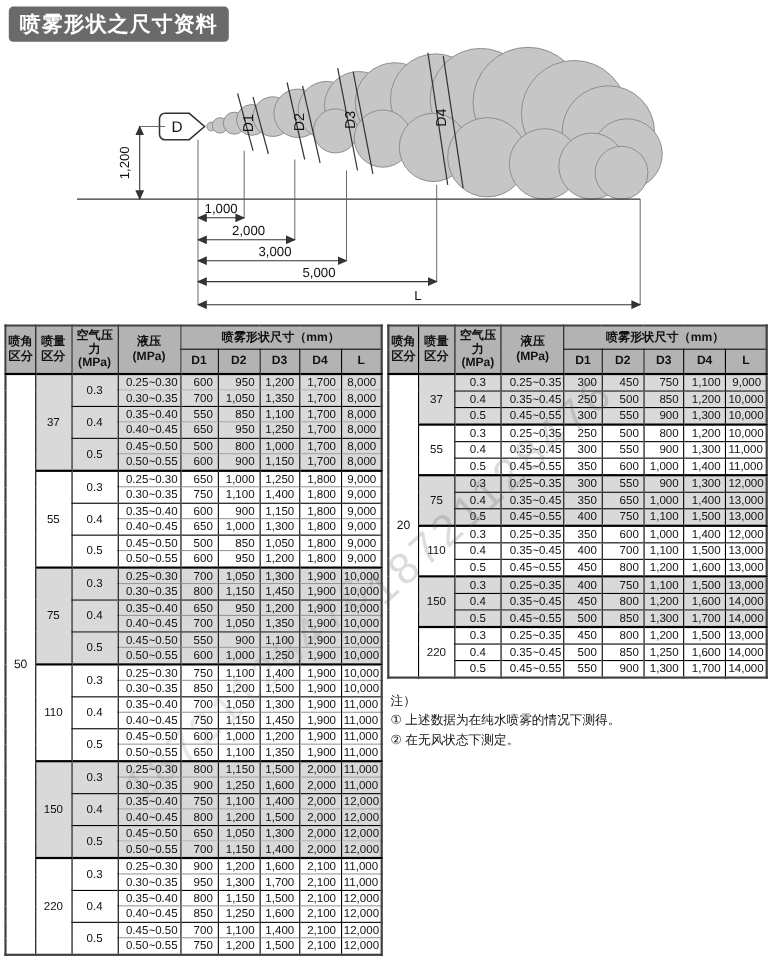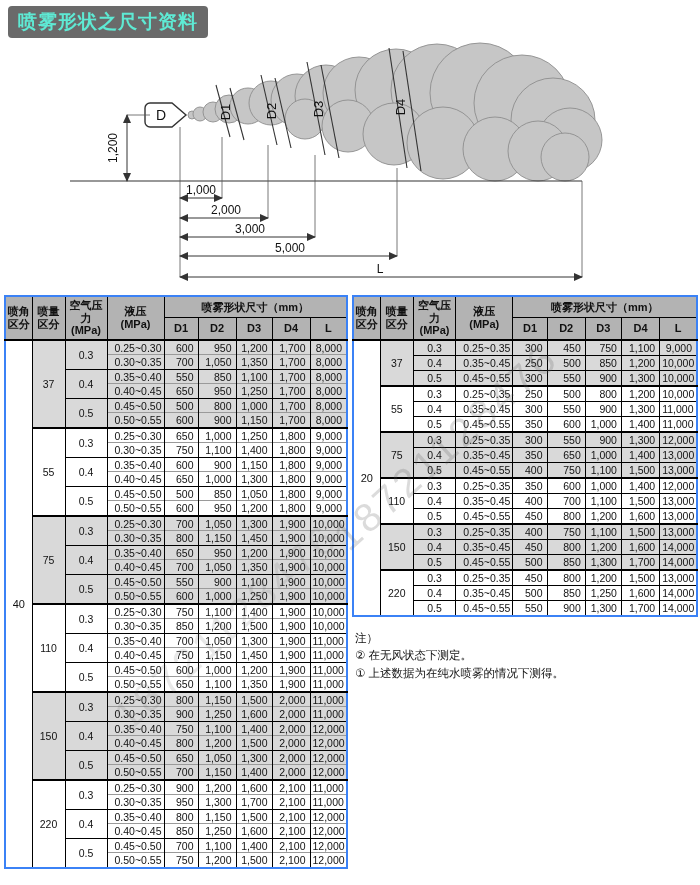--- a/index.html
+++ b/index.html
@@ -3,30 +3,30 @@
 <meta charset="utf-8">
 <style>
   html,body{margin:0;padding:0;}
   body{
     width:700px;height:885px;position:relative;background:#ffffff;
     font-family:"Liberation Sans","DejaVu Sans",sans-serif;
     color:#111;overflow:hidden;
   }
   .title-badge{
     position:absolute;left:8px;top:6px;
-    background:#6a6a6a;color:#5eead4;font-size:19px;font-weight:bold;
+    background:#6a6a6a;color:#ffffff;font-size:19px;font-weight:bold;
     padding:3px 10px;border-radius:4px;letter-spacing:1px;
   }
   .diagram{position:absolute;left:0;top:35px;}
   .dim-label{font-size:12px;fill:#111;}
   .sec-label{font-size:13px;fill:#111;}
 
   .spec-table{
     position:absolute;border-collapse:collapse;table-layout:fixed;
-    font-size:10.5px;background:#fff;border:2px solid #3b82f6;
+    font-size:10.5px;background:#fff;border:2px solid #404040;
   }
   .spec-table.left{left:4px;top:295px;width:342px;}
   .spec-table.right{left:352px;top:295px;width:346px;}
   .spec-table th,.spec-table td{
     border-left:1px solid #000;border-right:1px solid #000;
     padding:0 2px;overflow:hidden;white-space:nowrap;
   }
   .spec-table thead th{
     background:#b3b3b3;font-weight:bold;text-align:center;
     border:1px solid #000;white-space:pre-line;line-height:1.15;
@@ -166,21 +166,21 @@
     <tr>
       <th>D1</th>
       <th>D2</th>
       <th>D3</th>
       <th>D4</th>
       <th>L</th>
     </tr>
   </thead>
   <tbody id="left-body">
       <tr class="shaded group-start">
-        <td rowspan="36" class="angle-cell">40</td>
+        <td rowspan="36" class="angle-cell">50</td>
         <td rowspan="6" class="qty-cell">37</td>
         <td rowspan="2" class="air-cell">0.3</td>
         <td class="liq-cell">0.25~0.30</td>
         <td class="num-cell">600</td>
         <td class="num-cell">950</td>
         <td class="num-cell">1,200</td>
         <td class="num-cell">1,700</td>
         <td class="num-cell">8,000</td>
       </tr>
       <tr class="shaded">
@@ -688,18 +688,18 @@
         <td class="num-cell">900</td>
         <td class="num-cell">1,300</td>
         <td class="num-cell">1,700</td>
         <td class="num-cell">14,000</td>
       </tr>
     </tbody>
 </table>
 
 <div class="notes">
   <div>注）</div>
+  <div>① 上述数据为在纯水喷雾的情况下测得。</div>
   <div>② 在无风状态下测定。</div>
-  <div>① 上述数据为在纯水喷雾的情况下测得。</div>
 </div>
 
 <div class="watermark wm1">18721128476</div>
 <div class="watermark wm2">18721128476</div>
 
 </body></html>

